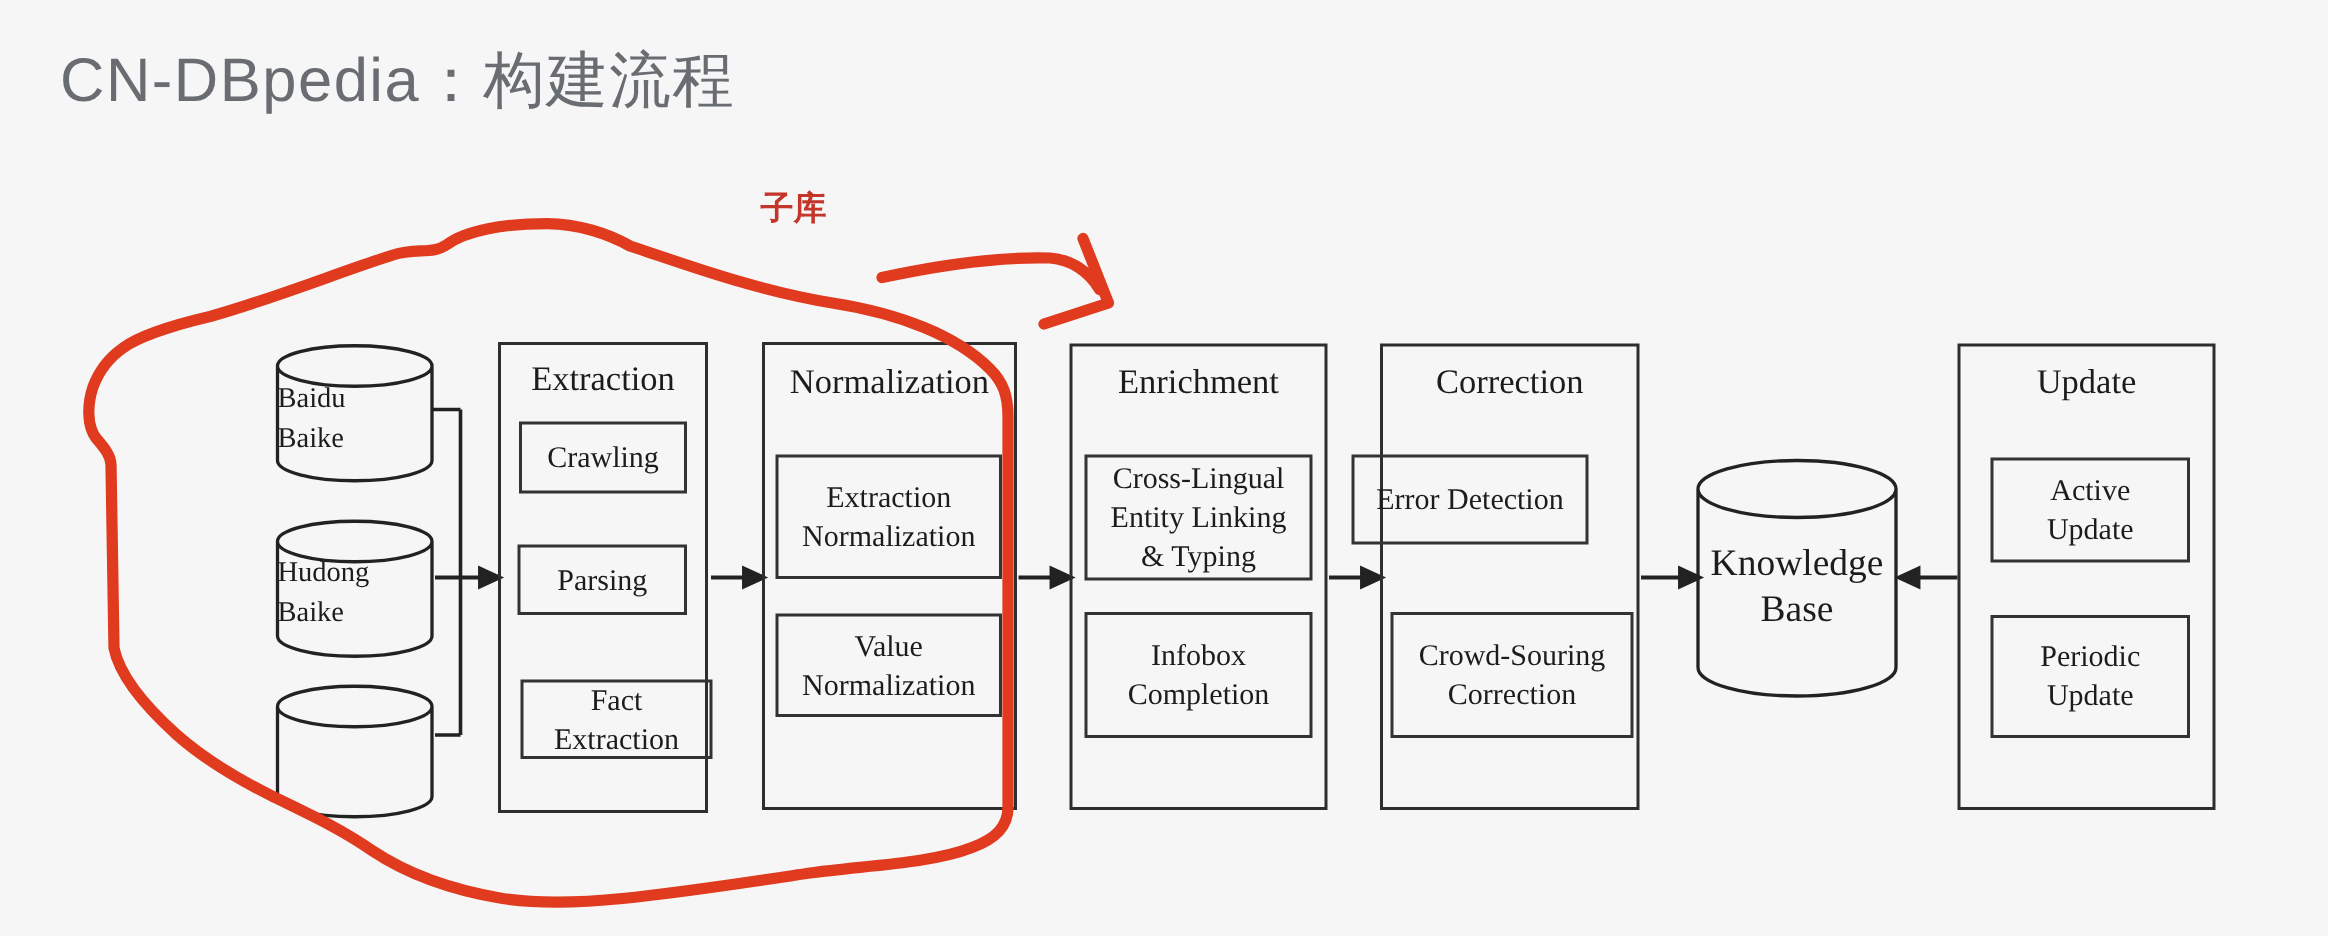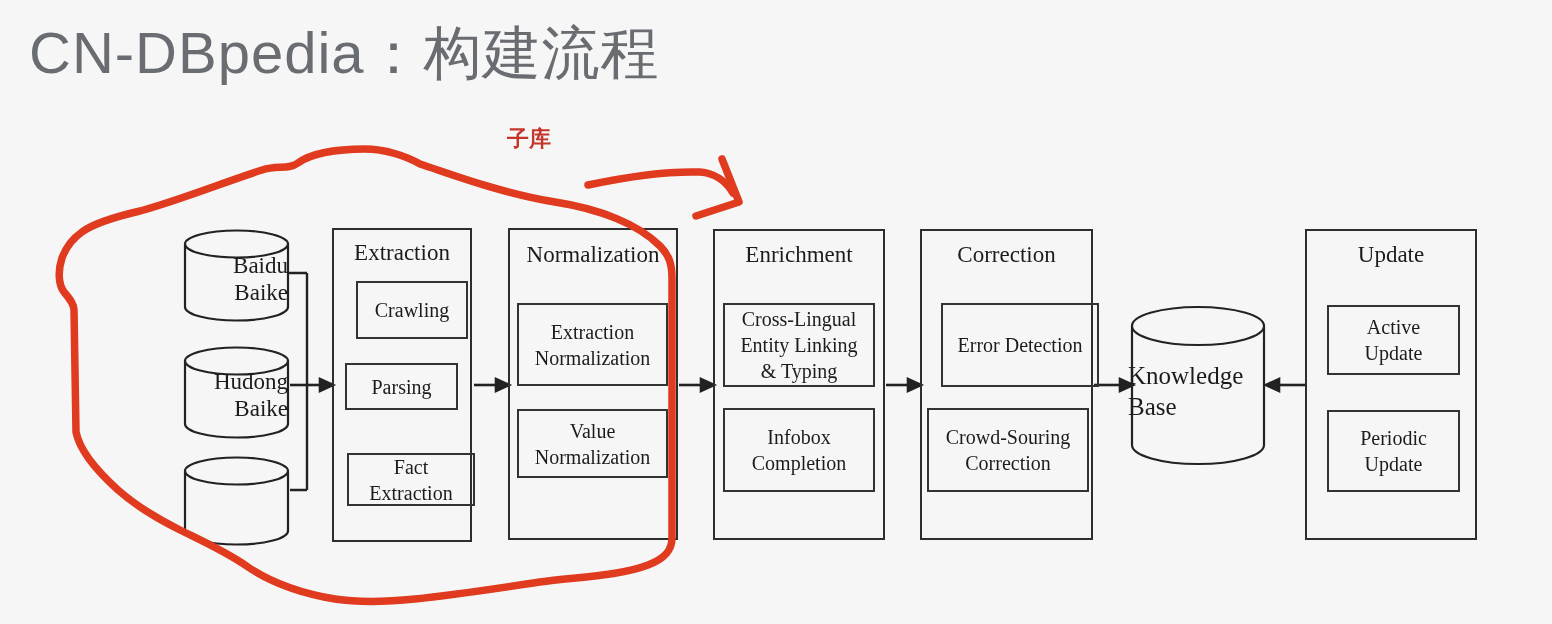--- a/index.html
+++ b/index.html
@@ -1,28 +1,28 @@
 <!DOCTYPE html>
 <html><head>
 <meta charset="utf-8">
 <style>
   html,body{margin:0;padding:0;background:#f5f5f6;}
   .slide{position:relative;width:1552px;height:624px;background:#f6f6f7;overflow:hidden;
          font-family:"Liberation Serif",serif;color:#1c1c1c;}
-  .slide-title{position:absolute;left:24px;top:10px;margin:5px;
+  .slide-title{position:absolute;left:24px;top:10px;margin:16px;
                font-family:"Liberation Sans",sans-serif;font-weight:300;
-               font-size:58px;letter-spacing:1px;color:#696d71;}
+               font-size:41px;letter-spacing:1px;color:#696d71;}
   svg.layer{position:absolute;left:0;top:0;pointer-events:none;}
   .stage-box{position:absolute;border:2px solid #2e2e2e;background:transparent;box-sizing:border-box;}
   .stage-title{position:absolute;text-align:center;font-size:23px;color:#1c1c1c;}
   .step-box{position:absolute;border:2px solid #333;box-sizing:border-box;
             display:flex;flex-direction:column;align-items:center;justify-content:center;
             font-size:20px;line-height:26px;text-align:center;background:transparent;}
-  .cyl-label{position:absolute;text-align:right;font-size:23px;line-height:27px;}
-  .kb-label{position:absolute;font-size:25px;line-height:31px;}
+  .cyl-label{position:absolute;text-align:left;font-size:19px;line-height:27px;}
+  .kb-label{position:absolute;text-align:center;font-size:25px;line-height:31px;}
   .annotation-label{position:absolute;font-family:"Liberation Sans",sans-serif;
                     font-weight:600;font-size:22px;color:#c5362a;}
   .line{display:block;}
 </style>
 </head>
 <body>
 
 <div class="slide">
 
   <h1 class="slide-title">CN-DBpedia：构建流程</h1>
@@ -60,21 +60,21 @@
   <div class="stage-box" style="left:713px;top:229px;width:172px;height:311px"></div>
   <div class="stage-box" style="left:920px;top:229px;width:173px;height:311px"></div>
   <div class="stage-box" style="left:1305px;top:229px;width:172px;height:311px"></div>
 
   <div class="stage-title" style="left:332px;top:240px;width:140px">Extraction</div>
   <div class="stage-title" style="left:508px;top:242px;width:170px">Normalization</div>
   <div class="stage-title" style="left:713px;top:242px;width:172px">Enrichment</div>
   <div class="stage-title" style="left:920px;top:242px;width:173px">Correction</div>
   <div class="stage-title" style="left:1305px;top:242px;width:172px">Update</div>
 
-  <div class="step-box" style="left:356px;top:281px;width:112px;height:58px">
+  <div class="step-box" style="left:346px;top:281px;width:112px;height:48px">
     <span class="line">Crawling</span>
   </div>
   <div class="step-box" style="left:345px;top:363px;width:113px;height:47px">
     <span class="line">Parsing</span>
   </div>
   <div class="step-box" style="left:347px;top:453px;width:128px;height:53px">
     <span class="line">Fact</span>
     <span class="line">Extraction</span>
   </div>
 
@@ -90,21 +90,21 @@
   <div class="step-box" style="left:723px;top:303px;width:152px;height:84px">
     <span class="line">Cross-Lingual</span>
     <span class="line">Entity Linking</span>
     <span class="line">&amp; Typing</span>
   </div>
   <div class="step-box" style="left:723px;top:408px;width:152px;height:84px">
     <span class="line">Infobox</span>
     <span class="line">Completion</span>
   </div>
 
-  <div class="step-box" style="left:941px;top:303px;width:158px;height:84px">
+  <div class="step-box" style="left:901px;top:303px;width:158px;height:60px">
     <span class="line">Error Detection</span>
   </div>
   <div class="step-box" style="left:927px;top:408px;width:162px;height:84px">
     <span class="line">Crowd-Souring</span>
     <span class="line">Correction</span>
   </div>
 
   <div class="step-box" style="left:1327px;top:305px;width:133px;height:70px">
     <span class="line">Active</span>
     <span class="line">Update</span>

